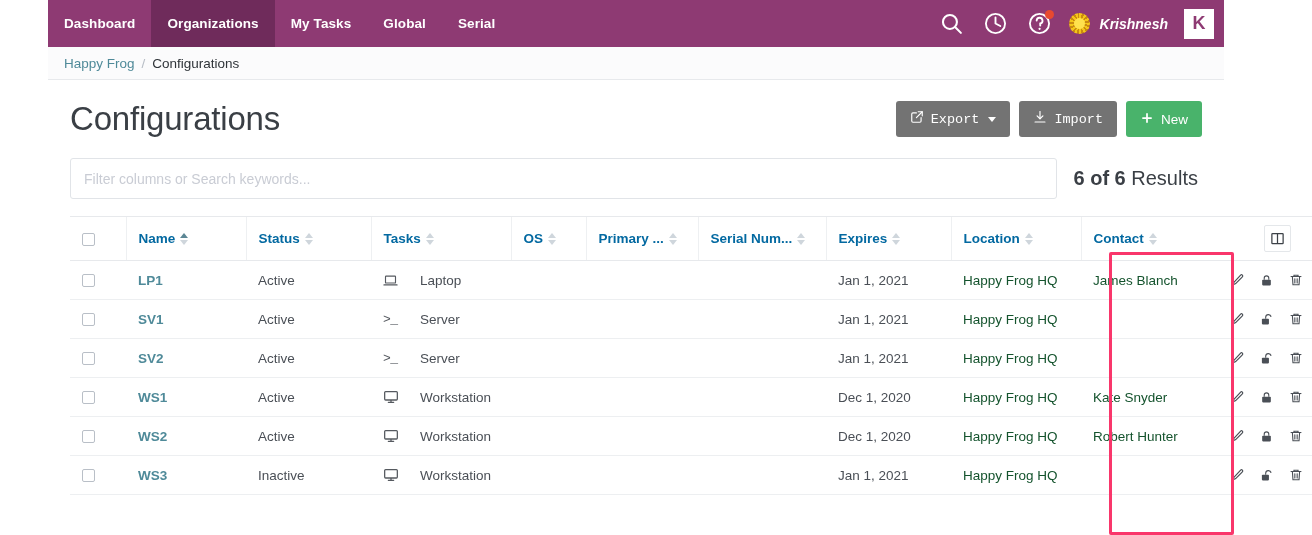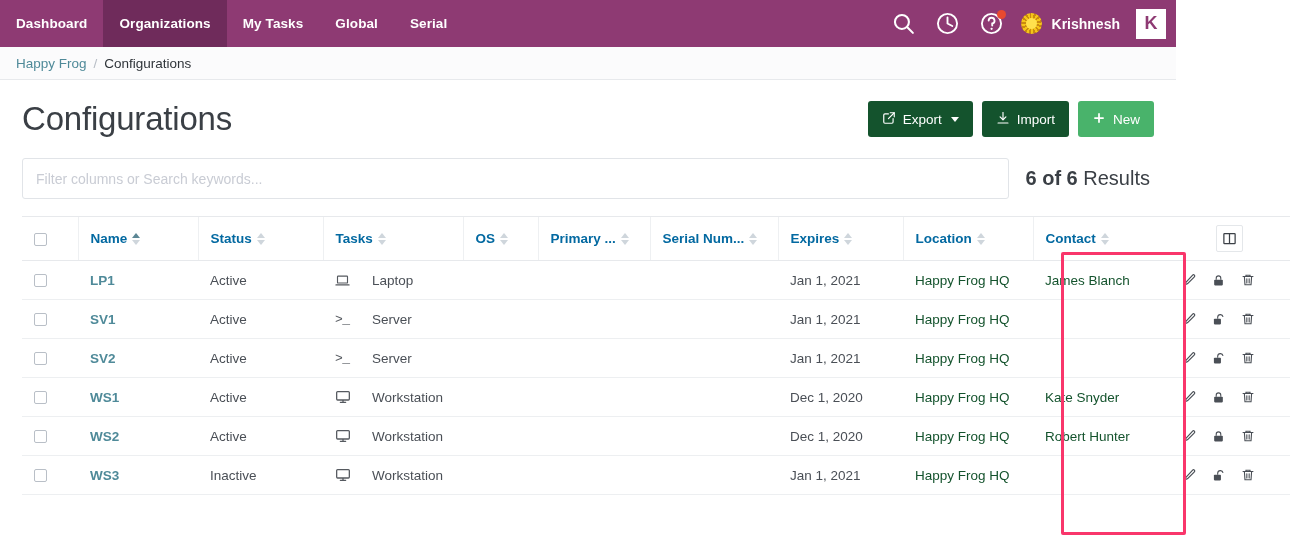--- a/index.html
+++ b/index.html
@@ -70,20 +70,21 @@
     border-radius: 50%;
     background: #ffe14d;
   }
   .username {
     color: #fff;
     font-size: 14px;
     font-weight: bold;
     margin-left: -4px;
     white-space: nowrap;
     cursor: pointer;
+    font-style: italic;
   }
   .klogo {
     width: 30px; height: 30px;
     background: #ffffff;
     color: #8e3a73;
     display: flex; align-items: center; justify-content: center;
     font-size: 18px; font-weight: bold;
     cursor: pointer;
     margin-left: 2px;
   }
@@ -122,21 +123,21 @@
     height: 36px;
     display: inline-flex; align-items: center; gap: 7px;
     padding: 0 14px;
     border: none; border-radius: 3px;
     font-size: 13.5px;
     color: #fff;
     cursor: pointer;
     font-family: "Liberation Sans", sans-serif;
     white-space: nowrap;
   }
-  .btn-teal { background: #14532d; }
+  .btn-teal { background: #737373; font-family: Liberation Mono, monospace; }
   .btn-green { background: #49b36b; }
   .caret-down {
     width: 0; height: 0;
     border-left: 4px solid transparent;
     border-right: 4px solid transparent;
     border-top: 5px solid #fff;
     margin-left: 2px;
   }
 
   
@@ -267,21 +268,21 @@
   }
 
   
   .hl-box {
     position: absolute;
     border: 3px solid #f9366b;
     border-radius: 2px;
     pointer-events: none;
     z-index: 40;
   }
-  .stage { position: relative; width: 1176px; height: 535px; }
+  .stage { position: relative; width: 1176px; height: 535px; margin-left: 48px; }
 </style>
 </head>
 <body>
 
 <div class="stage">
 
   <div class="topnav">
     <div class="nav-left">
       <div class="nav-item">
           <span>Dashboard</span>

